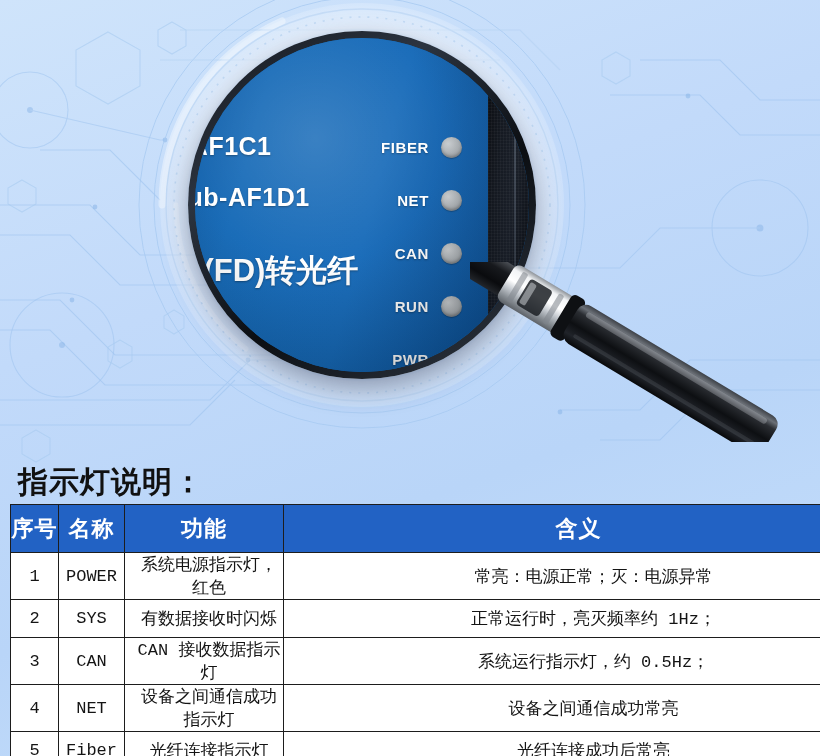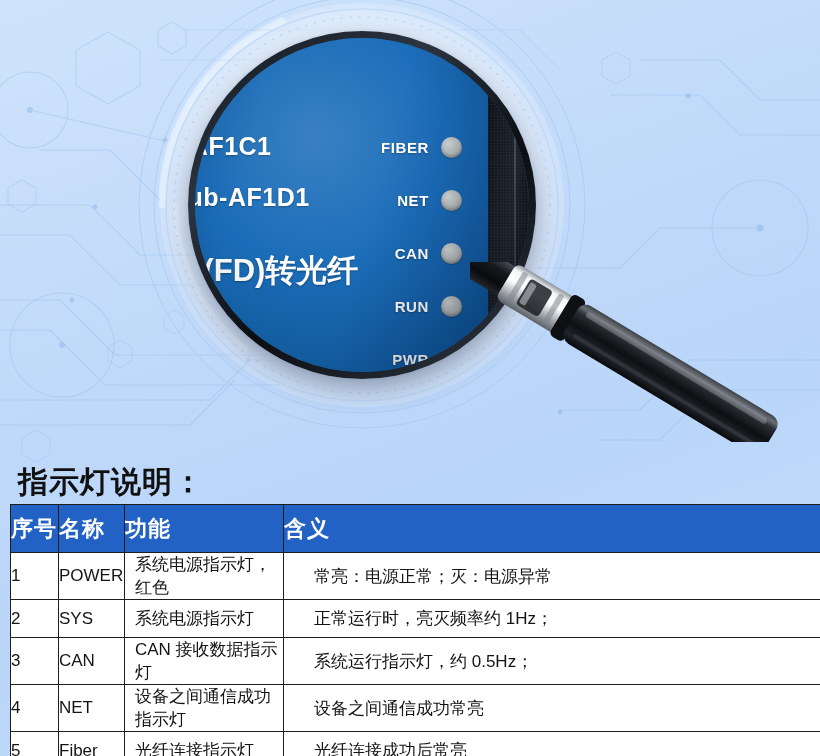--- a/index.html
+++ b/index.html
@@ -143,22 +143,22 @@
     width: 800px;
   }
   table.spec {
     width: 800px;
     border-collapse: collapse;
     table-layout: fixed;
     background: #ffffff;
   }
   table.spec th, table.spec td {
     border: 1.5px solid #1d1d1d;
-    text-align: left;
-    font-family: Liberation Sans, sans-serif;
+    text-align: center;
+    font-family: Liberation Mono, monospace;
   }
   table.spec thead th {
     background: #2262c4;
     color: #ffffff;
     height: 48px;
     font-size: 22px;
     font-weight: 700;
     letter-spacing: 1px;
   }
   table.spec tbody td {
@@ -341,21 +341,21 @@
       <tbody>
         <tr>
           <td class="c-no">1</td>
           <td class="c-name">POWER</td>
           <td class="c-func">系统电源指示灯，红色</td>
           <td class="c-mean">常亮：电源正常；灭：电源异常</td>
         </tr>
         <tr>
           <td class="c-no">2</td>
           <td class="c-name">SYS</td>
-          <td class="c-func">系统电源指示灯</td>
+          <td class="c-func">有数据接收时闪烁</td>
           <td class="c-mean">正常运行时，亮灭频率约 1Hz；</td>
         </tr>
         <tr>
           <td class="c-no">3</td>
           <td class="c-name">CAN</td>
           <td class="c-func">CAN 接收数据指示灯</td>
           <td class="c-mean">系统运行指示灯，约 0.5Hz；</td>
         </tr>
         <tr>
           <td class="c-no">4</td>

